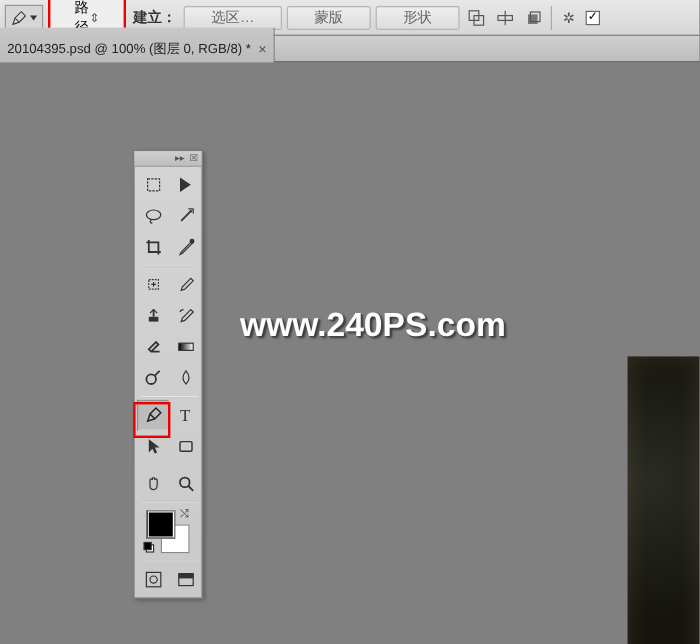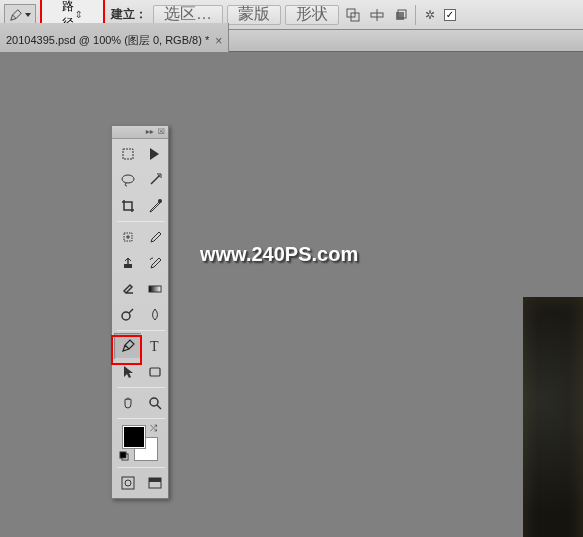--- a/index.html
+++ b/index.html
@@ -35,25 +35,25 @@
       width: 65px; height: 40px;
       background: #eee;
       border: 1px solid #999;
       display: flex; align-items: center; justify-content: flex-end;
       padding: 0 20px;
       font-size: 12px;
     }
     .highlight-red { border: 2px solid #e00; }
     .opt-label { font-size: 12px; color: #333; margin: 0 2px; font-weight: bold; }
     .opt-btn {
-      padding: 0 10px; height: 20px;
+      padding: 0 22px; height: 20px;
       background: linear-gradient(#eee,#ddd);
       border: 1px solid #b5b5b5;
       color: #666;
-      font-size: 16px;
+      font-size: 12px;
       display: inline-flex; align-items: center;
       border-radius: 2px;
     }
     .opt-icon {
       width: 20px; height: 20px;
       display: inline-flex; align-items: center; justify-content: center;
       color: #555;
     }
     .checkbox { display: inline-flex; align-items: center; gap: 3px; font-size: 12px; }
     .chk-box { width: 12px; height: 12px; border: 1px solid #666; background: #fff; display: inline-flex; align-items: center; justify-content: center; font-size: 10px; line-height: 1; }
@@ -85,23 +85,23 @@
     .doc-image {
       position: absolute;
       right: 0; top: 245px;
       width: 60px; height: 260px;
       background: radial-gradient(circle at 30% 40%, #2b2b25, #15140f 70%);
       box-shadow: inset 0 0 20px rgba(255,230,150,0.12);
     }
     
     .watermark {
       position: absolute;
-      top: 243px; left: 200px;
+      top: 255px; left: 200px;
       font-family: Arial, sans-serif;
-      font-size: 20px; font-weight: bold;
+      font-size: 28px; font-weight: bold;
       color: #fdfdfd;
       text-shadow: 1px 1px 0 #444, 2px 2px 2px rgba(0,0,0,0.6);
     }
     
     .tools-panel {
       position: absolute;
       top: 125px; left: 111px;
       width: 58px;
       background: linear-gradient(#d4d4d4,#cacaca);
       border: 1px solid #7c7c7c;

